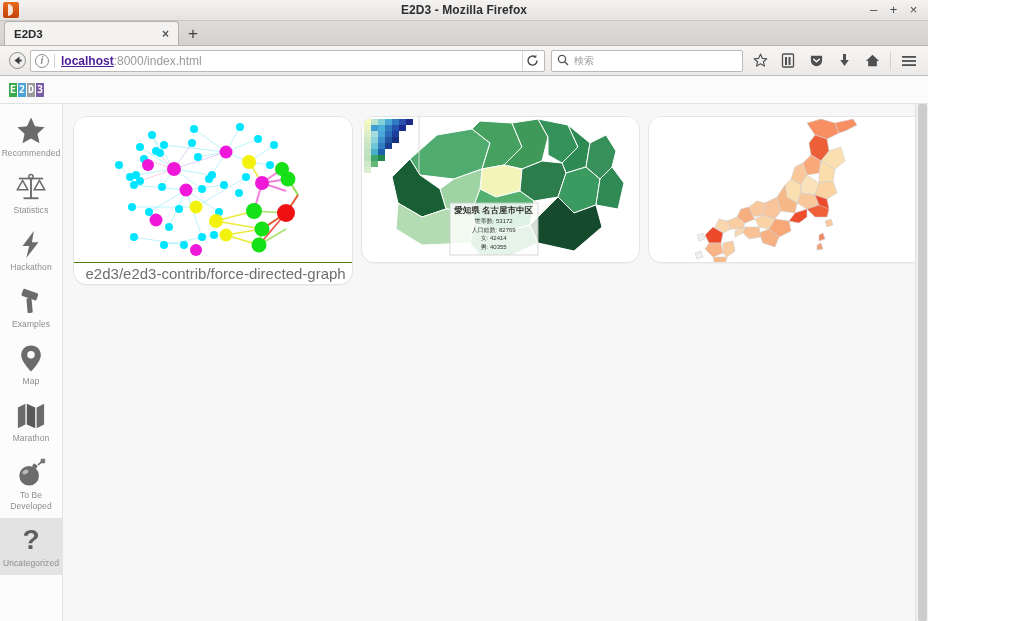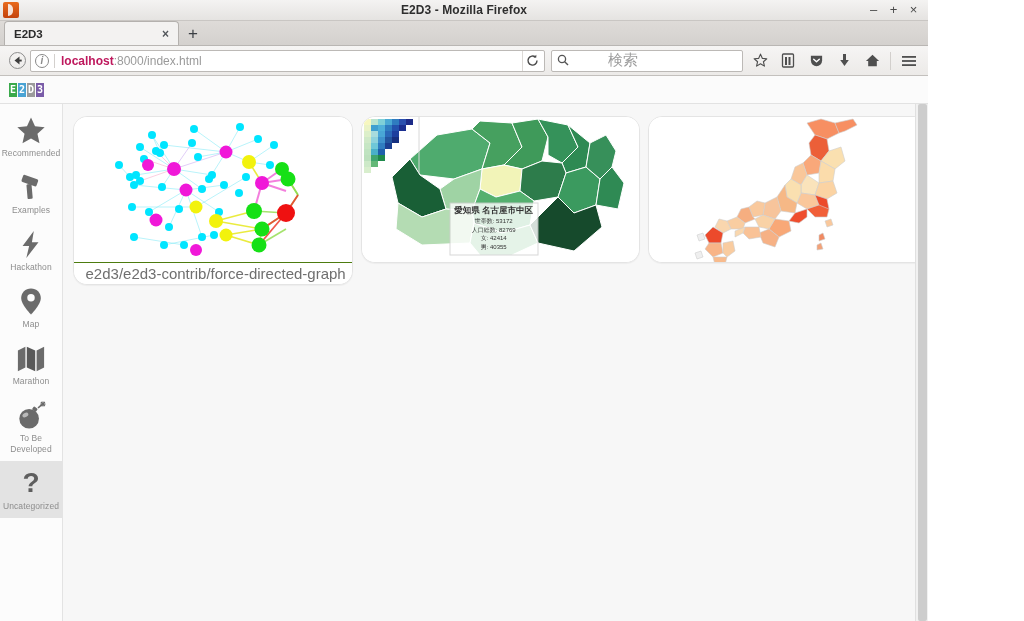--- a/index.html
+++ b/index.html
@@ -81,33 +81,33 @@
     margin-left: 2px;
   }
   .info-icon {
     width: 14px; height: 14px; border: 1.3px solid #8a8a8a; border-radius: 50%;
     color: #8a8a8a; font-size: 10px; font-style: italic; font-weight: bold;
     display: flex; align-items: center; justify-content: center; flex: 0 0 14px;
     line-height: 1;
   }
   .url-sep { width:1px; height:14px; background:#d3d0cd; margin: 0 6px 0 5px; }
   .url-text { font-size: 12px; color: #9a9a9a; white-space: nowrap; }
-  .url-host { color: #be185d; font-weight: bold; }
+  .url-host { color: #4c1d95; font-weight: bold; text-decoration: underline; }
   .reload {
     margin-left: auto; width: 20px; height: 20px;
     display:flex; align-items:center; justify-content:center;
     color:#4a4a4a; font-size:13px;
     border-left: 1px solid #dcd9d6;
   }
   .searchbox {
     width: 192px; height: 22px; margin-left: 6px;
     background: #fff; border: 1px solid #bcb9b6; border-radius: 2px;
     display:flex; align-items:center; padding: 0 5px; gap: 5px;
   }
-  .search-placeholder { font-size: 15px; color: #9d9d9d; margin-left: 34px; }
+  .search-placeholder { font-size: 10px; color: #9d9d9d; }
   .toolicons { display: flex; align-items: center; gap: 2px; margin-left: 4px; }
   .toolicon {
     width: 26px; height: 24px;
     display: flex; align-items: center; justify-content: center;
     color: #4a4a4a;
   }
   .toolsep { width: 1px; height: 18px; background: #d2cfcc; margin: 0 3px; }
 
   
   .pagebar {
@@ -300,40 +300,53 @@
 
       <div class="side-item">
         <span class="side-icon">
           <svg width="30" height="29" viewBox="0 0 32 31">
             <path d="M16 1.5 L20.3 11 L30.6 12 L22.9 19 L25.1 29.2 L16 24 L6.9 29.2 L9.1 19 L1.4 12 L11.7 11 Z" fill="#6b6b6b"></path>
           </svg>
         </span>
         <span class="side-label">Recommended</span>
       </div>
 
+      <div class="side-item">
+        <span class="side-icon">
+          <svg width="30" height="29" viewBox="0 0 32 31">
+            <rect x="15" y="5" width="2" height="22" fill="#6b6b6b"></rect>
+            <rect x="3" y="5" width="26" height="1.8" fill="#6b6b6b"></rect>
+            <rect x="8" y="26" width="16" height="2" fill="#6b6b6b"></rect>
+            <circle cx="16" cy="4" r="2.3" fill="none" stroke="#6b6b6b" stroke-width="1.6"></circle>
+            <path d="M7 8 L12.6 18 L1.4 18 Z" fill="none" stroke="#6b6b6b" stroke-width="1.6"></path>
+            <path d="M25 8 L30.6 18 L19.4 18 Z" fill="none" stroke="#6b6b6b" stroke-width="1.6"></path>
+          </svg>
+        </span>
+        <span class="side-label">Statistics</span>
+      </div>
+
+      <div class="side-item">
+        <span class="side-icon">
+          <svg width="30" height="29" viewBox="0 0 32 31">
+            <path d="M19 1 L7 17 L14 17 L11 30 L24 13 L17 13 Z" fill="#6b6b6b"></path>
+          </svg>
+        </span>
+        <span class="side-label">Hackathon</span>
+      </div>
 
       <div class="side-item">
         <span class="side-icon">
           <svg width="30" height="29" viewBox="0 0 32 31">
             <g transform="rotate(20 16 15)">
               <rect x="4" y="5" width="17" height="8" rx="1.6" fill="#6b6b6b"></rect>
               <rect x="13" y="12" width="5.5" height="16" rx="1.4" fill="#6b6b6b" transform="rotate(-25 16 19)"></rect>
             </g>
           </svg>
         </span>
         <span class="side-label">Examples</span>
-      </div>
-
-      <div class="side-item">
-        <span class="side-icon">
-          <svg width="30" height="29" viewBox="0 0 32 31">
-            <path d="M19 1 L7 17 L14 17 L11 30 L24 13 L17 13 Z" fill="#6b6b6b"></path>
-          </svg>
-        </span>
-        <span class="side-label">Hackathon</span>
       </div>
 
       <div class="side-item">
         <span class="side-icon">
           <svg width="30" height="29" viewBox="0 0 32 31">
             <path d="M16 1.5 C10 1.5 5.5 6 5.5 11.8 C5.5 19 16 29.5 16 29.5 C16 29.5 26.5 19 26.5 11.8 C26.5 6 22 1.5 16 1.5 Z" fill="#6b6b6b"></path>
             <circle cx="16" cy="11.6" r="4" fill="#fcfcfc"></circle>
           </svg>
         </span>
         <span class="side-label">Map</span>

